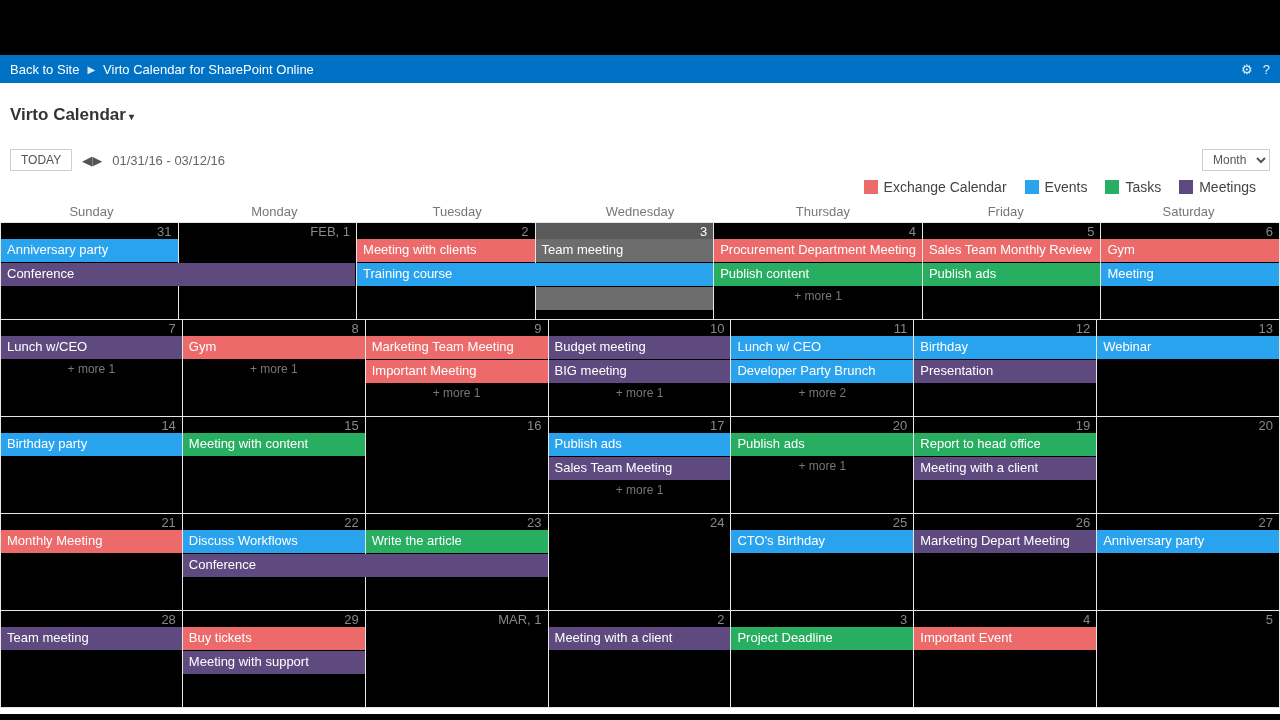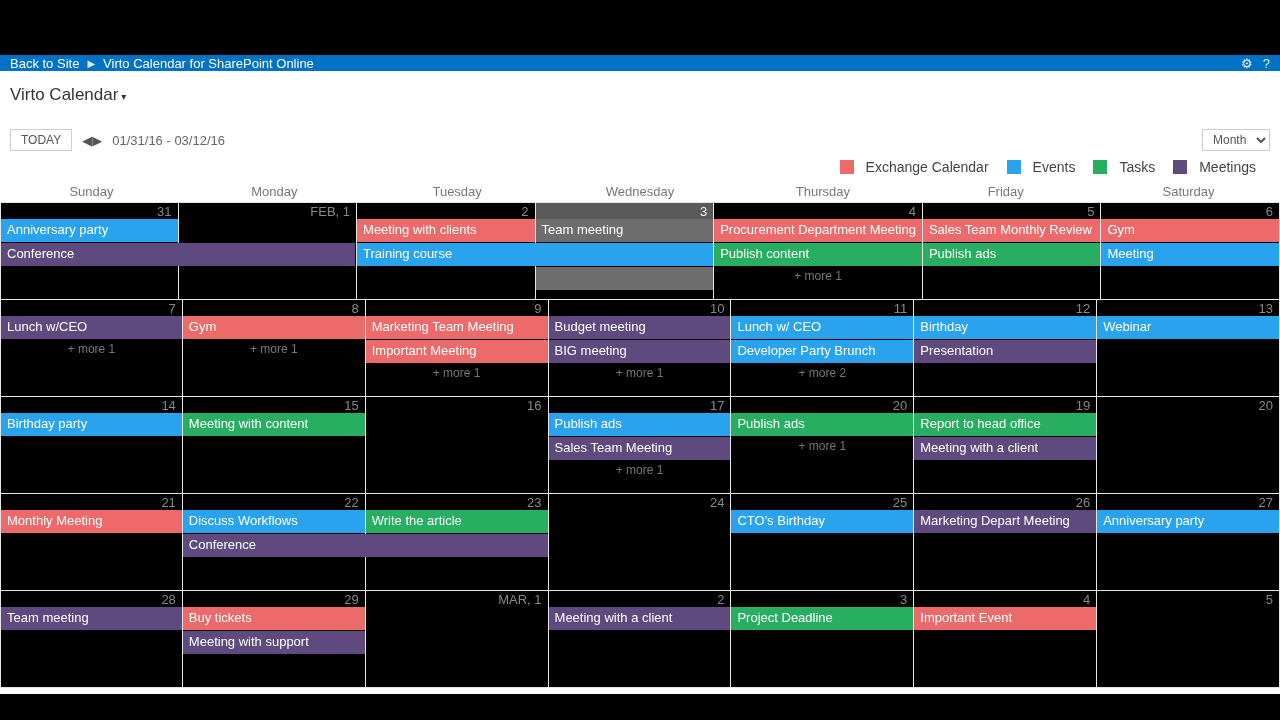--- a/index.html
+++ b/index.html
@@ -1,35 +1,35 @@
 <!DOCTYPE html>
 <html><head>
 <meta charset="utf-8">
 <style>
 * { margin: 0; padding: 0; box-sizing: border-box; }
 body { font-family: "Segoe UI", Arial, sans-serif; font-size: 13px; color: #333; background: #fff; width: 1280px; }
 .black-bar { height: 55px; background: #000; }
-.ribbon { height: 16px; background: #0072c6; color: #fff; display: flex; align-items: center; padding: 0 10px; }
+.ribbon { height: 28px; background: #0072c6; color: #fff; display: flex; align-items: center; padding: 0 10px; }
 .ribbon-left { display: flex; align-items: center; gap: 8px; }
 .ribbon a { color: #fff; text-decoration: none; }
 .ribbon .sep { opacity: .85; font-size: 10px; }
 .ribbon-right { margin-left: auto; display: flex; gap: 10px; align-items: center; }
 .ribbon-right span { cursor: pointer; opacity: .9; }
-.title-row { padding: 14px 10px 0; }
+.title-row { padding: 22px 10px 0; font-weight: bold; }
 .title-row .tl { font-size: 17px; color: #333; }
 .title-row .caret { font-size: 10px; margin-left: 3px; }
 .toolbar { display: flex; align-items: center; padding: 4px 10px; margin-top: 20px; }
 .today-btn { border: 1px solid #cfcfcf; background: #fff; color: #555; font-size: 12px; padding: 3px 10px; cursor: pointer; }
 .nav-arrows { display: flex; gap: 0; margin: 0 10px; }
 .nav-arrows span { cursor: pointer; color: #555; font-size: 13px; display:inline-block; }
 .nav-arrows .flip { transform: scaleX(-1); }
 .range-label { color: #666; font-size: 13px; }
 .view-select { margin-left: auto; border: 1px solid #cfcfcf; background: #fff; color: #555; font-size: 12px; padding: 2px 6px; height: 22px; }
 .legend { display: flex; gap: 18px; justify-content: flex-end; padding: 4px 24px 6px; font-size: 14px; color: #444; }
-.legend-item { display: flex; align-items: center; gap: 12px; }
+.legend-item { display: flex; align-items: center; gap: 6px; }
 .swatch { width: 14px; height: 14px; display: inline-block; }
 .cal { width: 100%; }
 .dow-row { display: grid; grid-template-columns: repeat(7, 1fr); }
 .dow { text-align: center; color: #777; font-size: 13px; padding: 3px 0; border-bottom: 1px solid #e6e6e6; }
 .week { display: grid; grid-template-columns: repeat(7, 1fr); min-height: 97px; }
 .day { border-right: 1px solid #e6e6e6; border-bottom: 1px solid #e6e6e6; background: #000000; position: relative; display: flex; flex-direction: column; }
 .day:first-child { border-left: 1px solid #e6e6e6; }
 .day-num { text-align: right; color: #888; font-size: 13px; padding: 1px 6px 0; height: 16px; flex: 0 0 auto; }
 .day-num.dark { background: #5a5a5a; color: #fff; }
 .ev-slot { height: 23px; margin-bottom: 1px; flex: 0 0 auto; }

